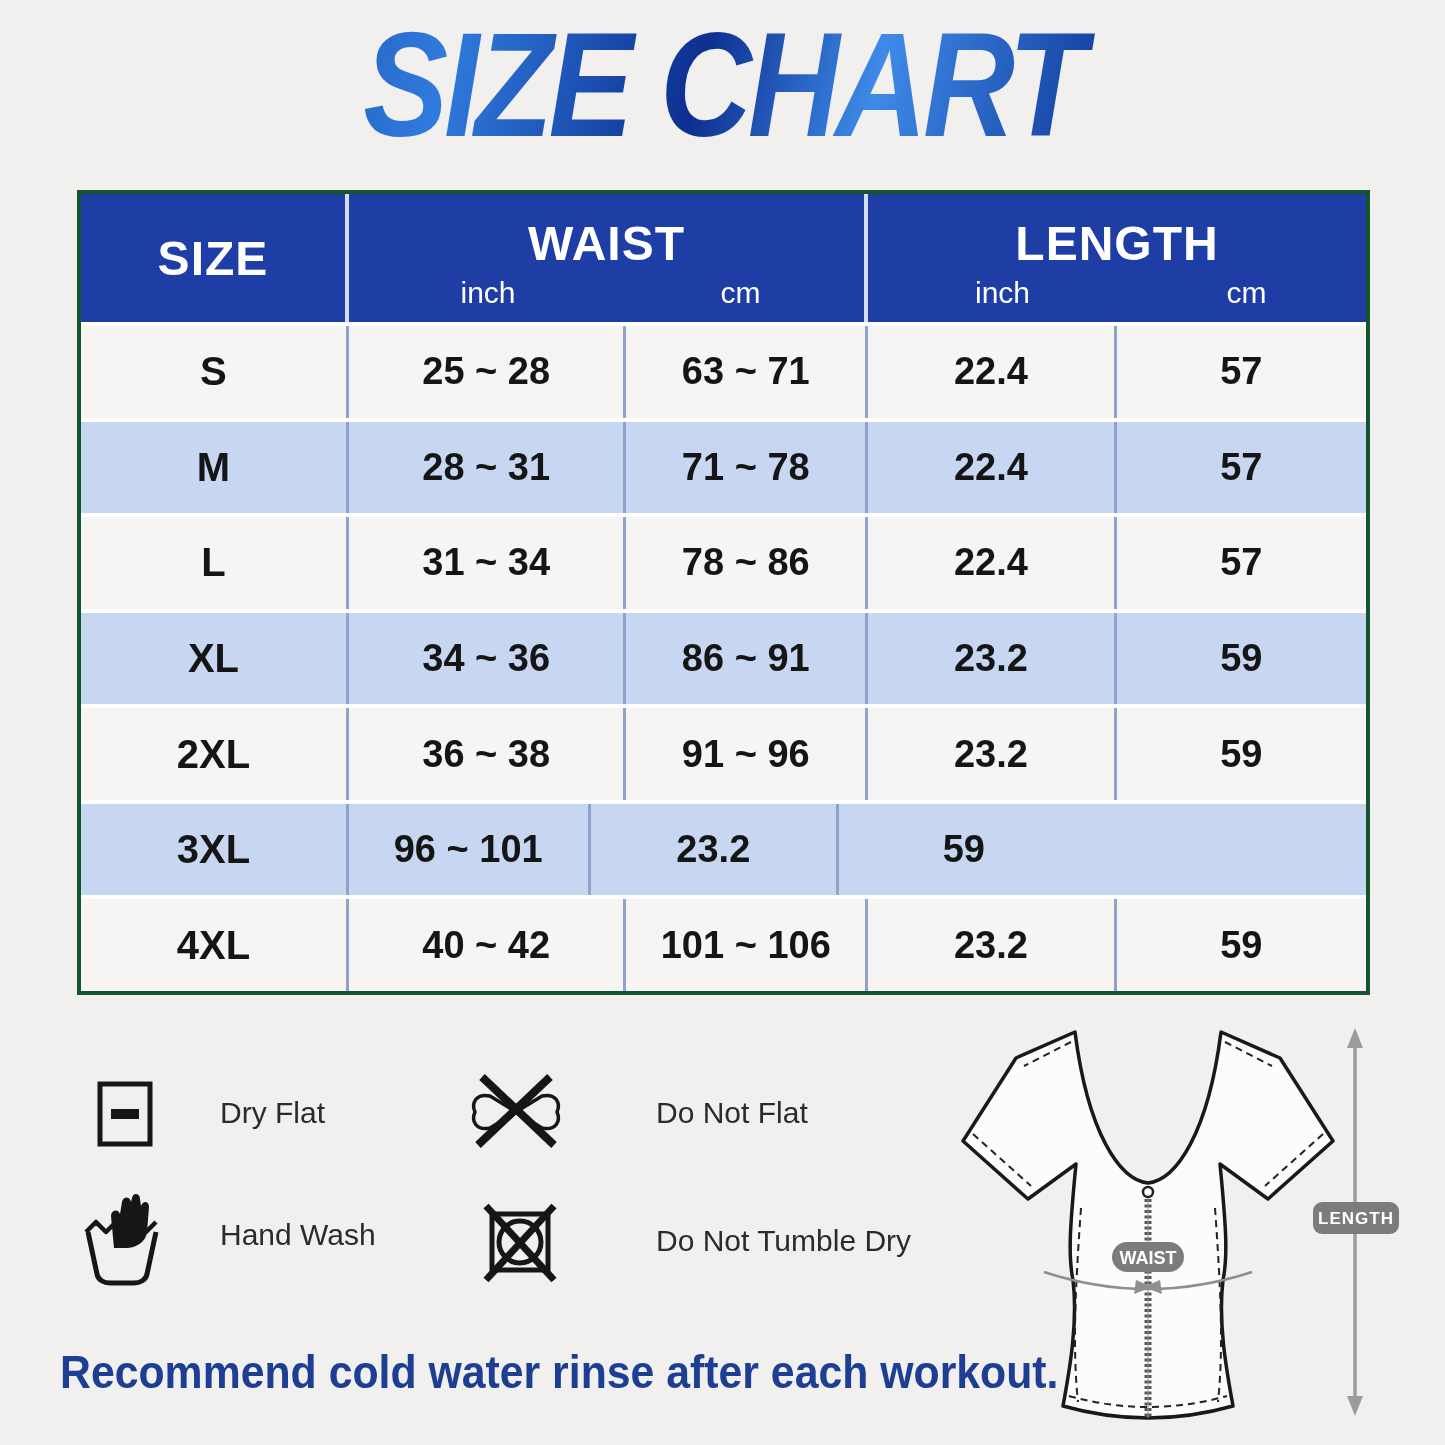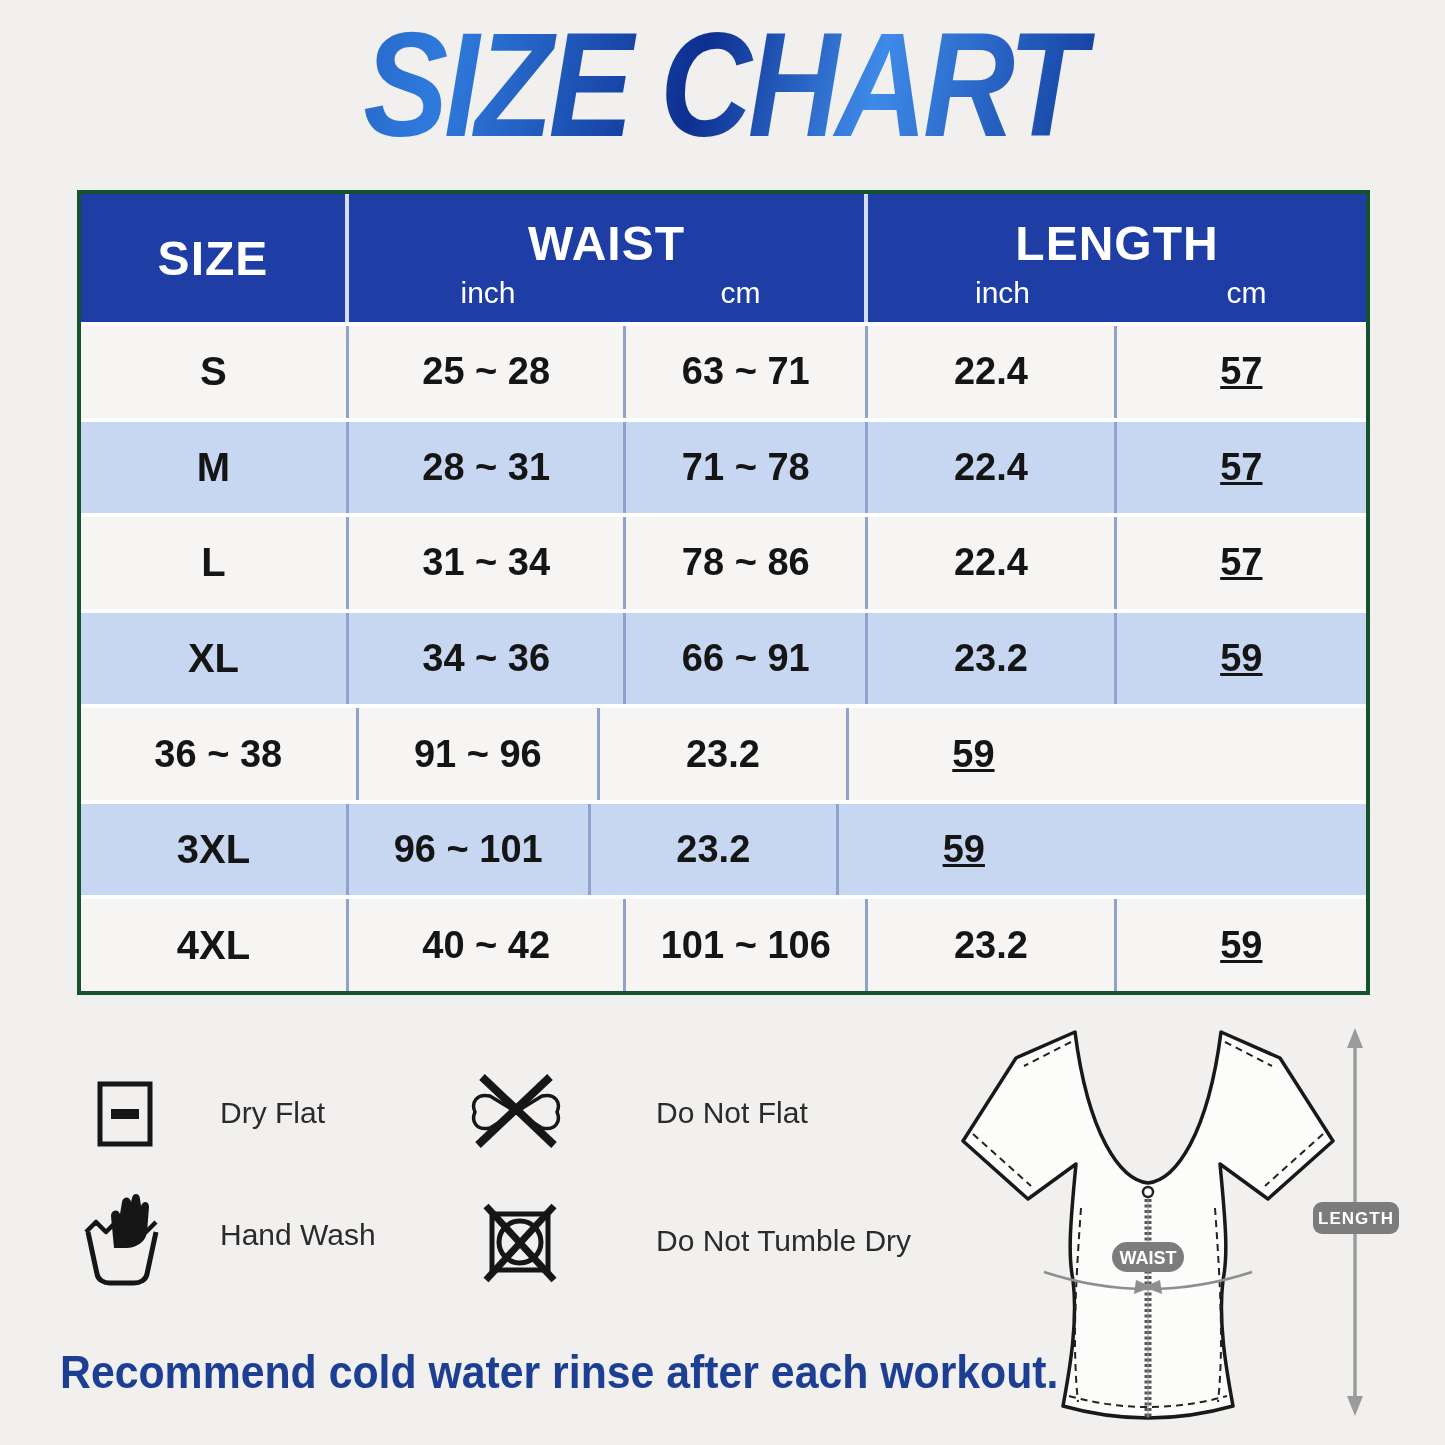--- a/index.html
+++ b/index.html
@@ -32,21 +32,21 @@
   .tbody{display:flex;flex-direction:column;height:669px;}
   .tr{flex:1;display:flex;border-top:4px solid #ffffff;box-sizing:border-box;}
   .tr.light{background:#f6f5f3;}
   .tr.blue{background:#c7d7f1;}
   .td{display:flex;align-items:center;justify-content:center;font-size:38px;font-weight:bold;
       color:#151515;box-sizing:border-box;border-right:3px solid #8fa3cc;}
   .td.c1{width:20.85%;font-size:40px;}
   .td.c2{width:21.6%;}
   .td.c3{width:18.8%;}
   .td.c4{width:19.35%;}
-  .td.c5{width:19.4%;border-right:none;text-decoration:underline;}
+  .td.c5{width:19.4%;border-right:none;}
 
   
   .care-icon{position:absolute;}
   .care-label{position:absolute;font-size:30px;color:#2b2b2b;white-space:nowrap;}
 
   
   .garment{position:absolute;left:928px;top:1016px;}
 
   
   .footer{position:absolute;left:60px;top:1345px;font-size:46px;font-weight:bold;
@@ -91,25 +91,26 @@
       <div class="tr light">
         <div class="td c1">L</div>
         <div class="td c2">31 ~ 34</div>
         <div class="td c3">78 ~ 86</div>
         <div class="td c4">22.4</div>
         <div class="td c5">57</div>
       </div>
       <div class="tr blue">
         <div class="td c1">XL</div>
         <div class="td c2">34 ~ 36</div>
-        <div class="td c3">66 ~ 91</div>
-        <div class="td c4">23.2</div>
-        <div class="td c5">59</div>
-      </div>
-      <div class="tr light">
+        <div class="td c3">86 ~ 91</div>
+        <div class="td c4">23.2</div>
+        <div class="td c5">59</div>
+      </div>
+      <div class="tr light">
+        <div class="td c1">2XL</div>
         <div class="td c2">36 ~ 38</div>
         <div class="td c3">91 ~ 96</div>
         <div class="td c4">23.2</div>
         <div class="td c5">59</div>
       </div>
       <div class="tr blue">
         <div class="td c1">3XL</div>
         <div class="td c3">96 ~ 101</div>
         <div class="td c4">23.2</div>
         <div class="td c5">59</div>

